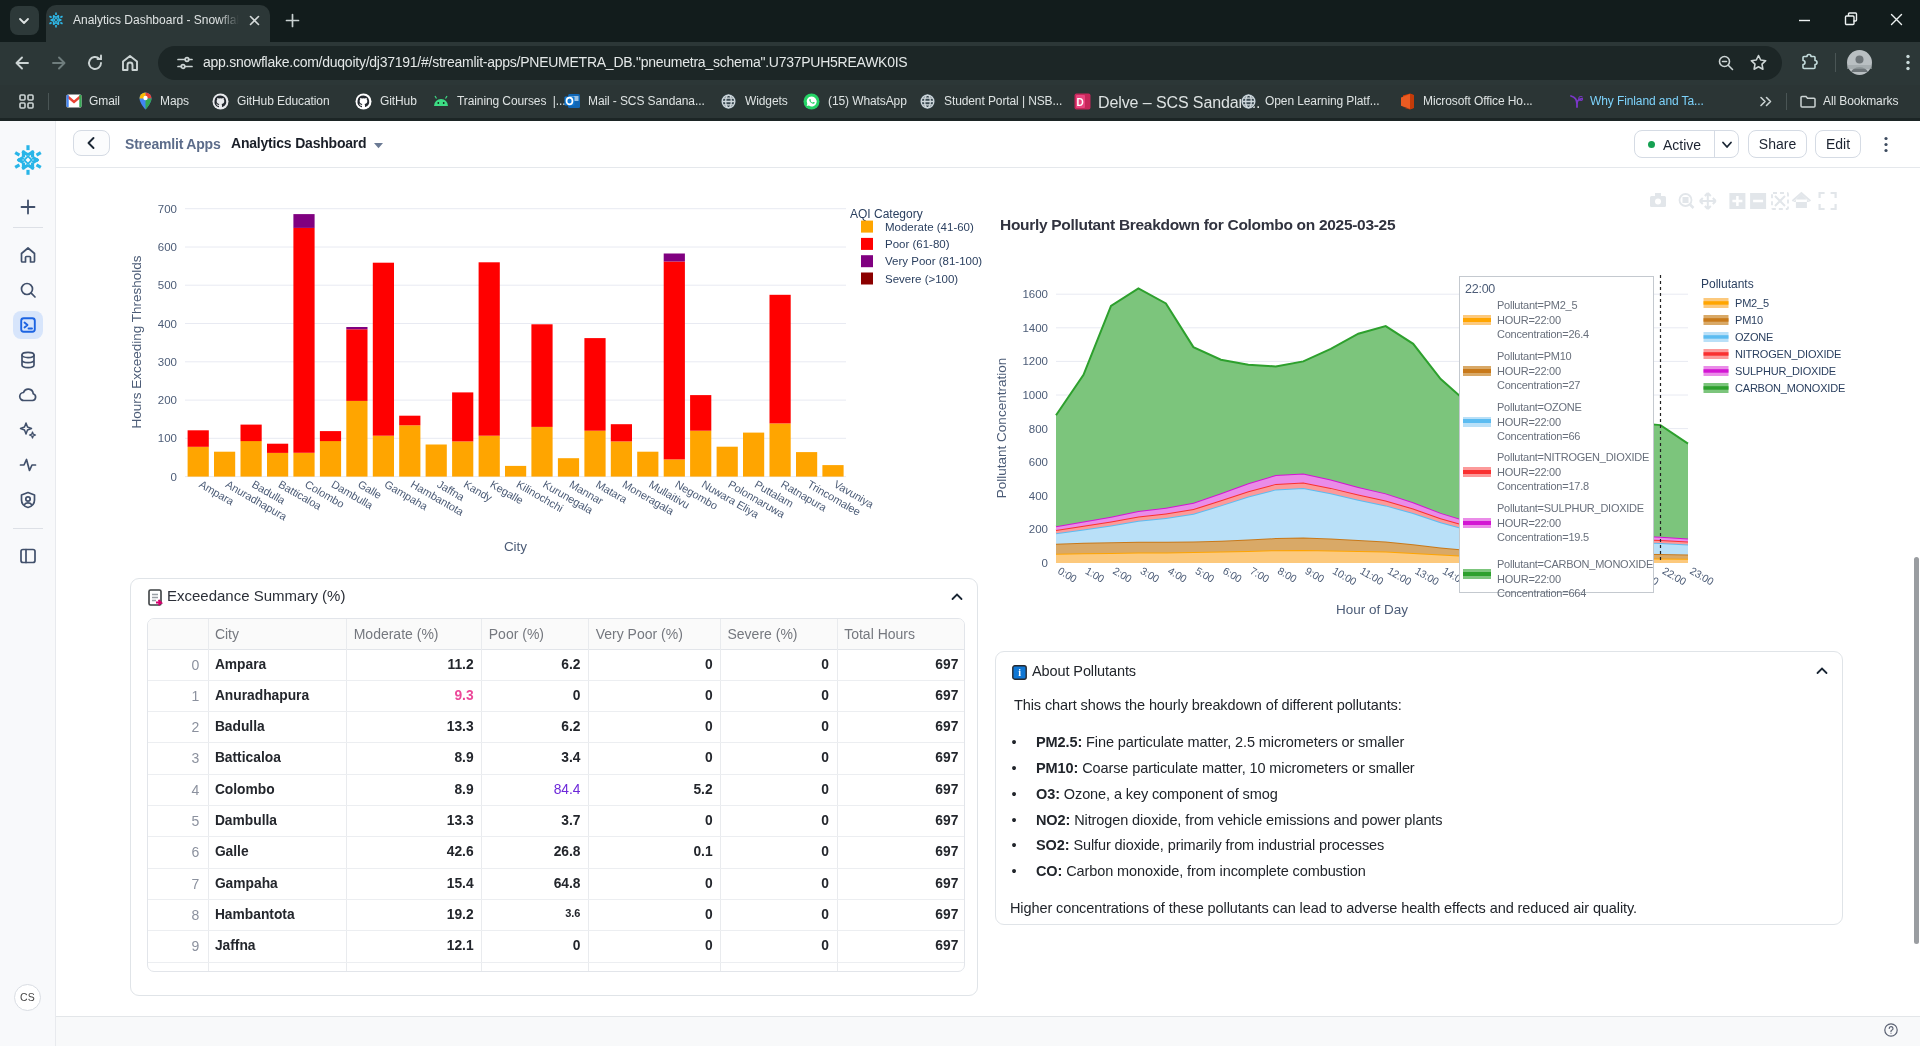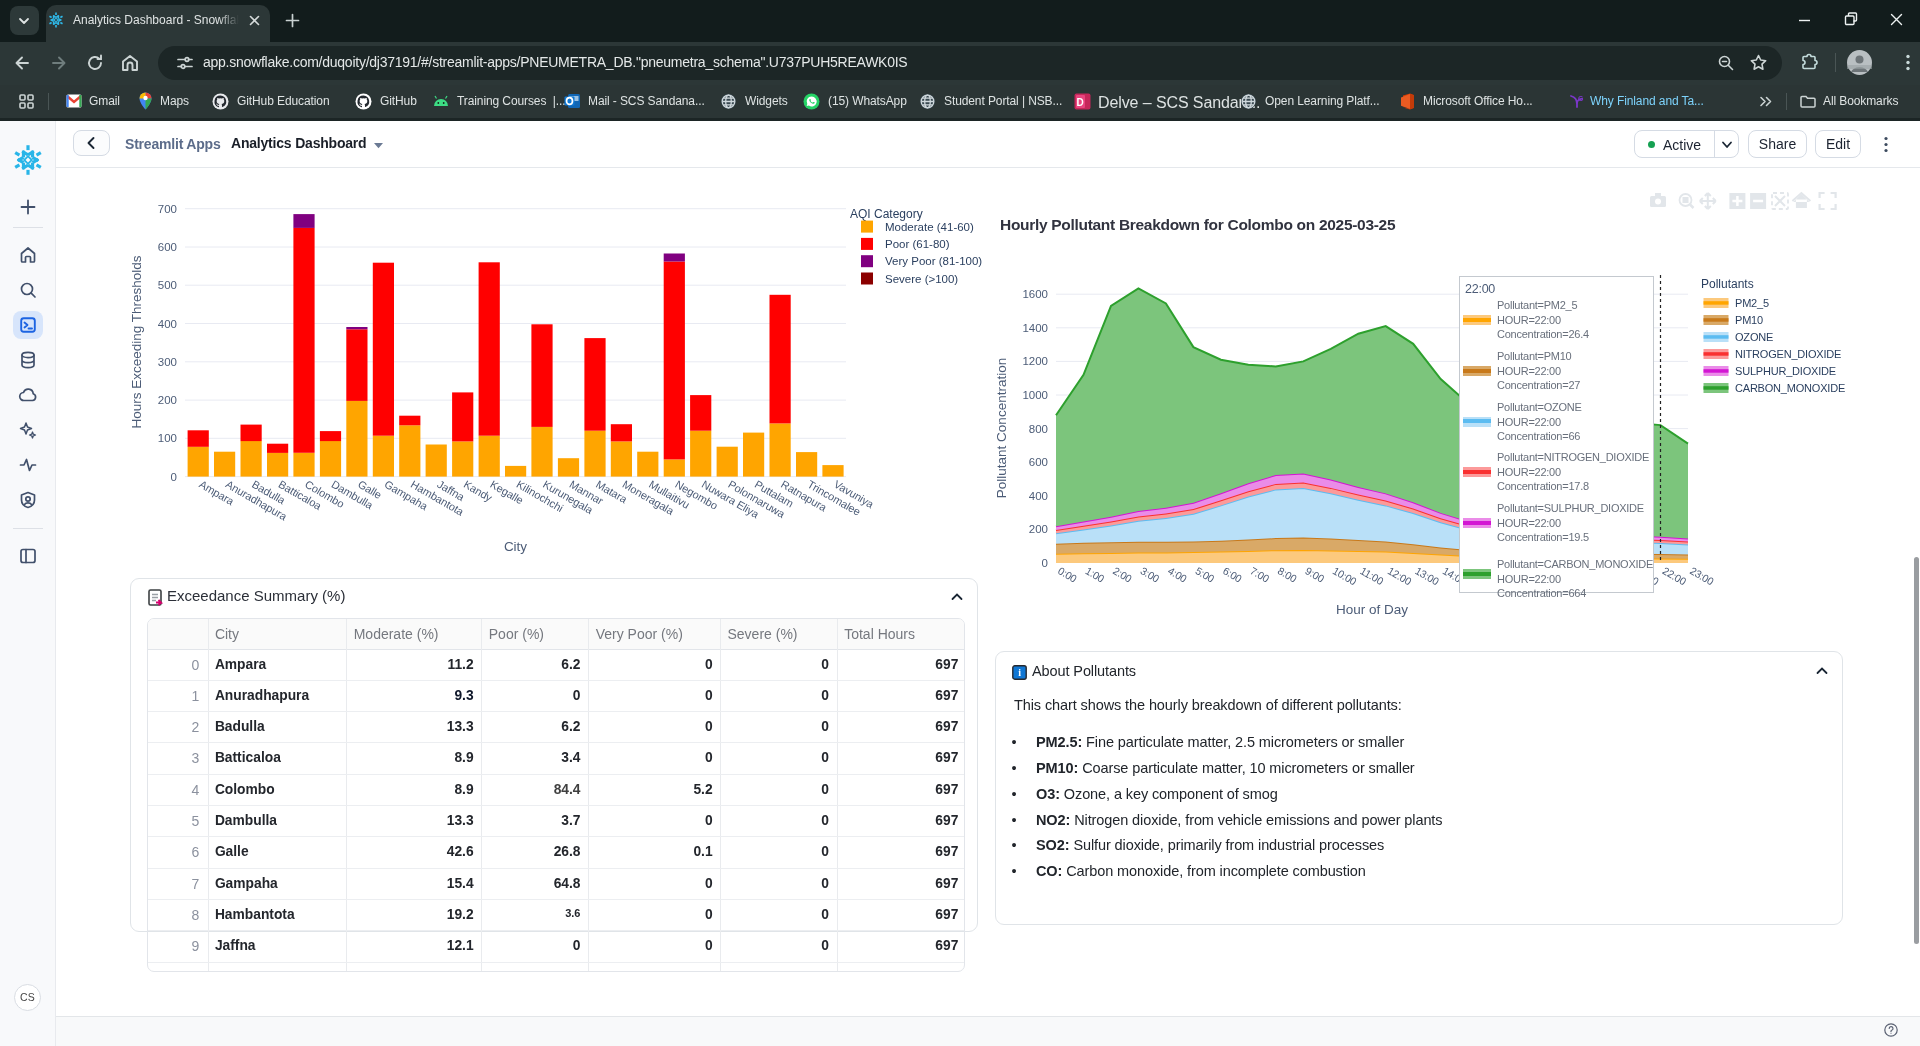--- a/index.html
+++ b/index.html
@@ -473,21 +473,21 @@
         <path d="M738.4000000000001,15 H748.4000000000001 M743.4000000000001,10 V20" stroke="#fff" stroke-width="2.5"></path>
         <rect x="756.0999999999999" y="7" width="16" height="16" fill="#e2e6ea" stroke="none"></rect>
         <path d="M759.0999999999999,15 H769.0999999999999" stroke="#fff" stroke-width="2.5"></path>
         <rect x="778" y="7" width="16" height="16" rx="1" stroke="#e2e6ea" stroke-dasharray="4,3"></rect>
         <path d="M781,10 L791,20 M791,10 L781,20" stroke="#e2e6ea" stroke-width="2"></path>
         <path d="M799.4000000000001,16 L807.4000000000001,8 L815.4000000000001,16 M801.9000000000001,13.5 V22 H812.9000000000001 V13.5" fill="#e2e6ea" stroke="none"></path>
         <path d="M798.4000000000001,15 L807.4000000000001,7 L816.4000000000001,15" stroke="#e2e6ea" stroke-width="2" fill="none"></path>
         <path d="M825.5999999999999,12 V7 H830.5999999999999 M836.5999999999999,7 H841.5999999999999 V12 M841.5999999999999,18 V23 H836.5999999999999 M830.5999999999999,23 H825.5999999999999 V18" stroke="#e2e6ea" stroke-width="2.2"></path>
       </g>
     </svg>
-    <div style="position:absolute;left:130px;top:578px;width:848px;height:354px;border:1px solid #e0e4e8;border-radius:9px;background:#fff;box-sizing:border-box">
+    <div style="position:absolute;left:130px;top:578px;width:848px;height:418px;border:1px solid #e0e4e8;border-radius:9px;background:#fff;box-sizing:border-box">
       <div style="position:absolute;left:17px;top:10px;width:16px;height:18px"><svg width="16" height="18" viewBox="0 0 16 18">
           <rect x="1" y="1" width="12" height="15" rx="1.5" fill="#fff" stroke="#3c4043" stroke-width="1.6"></rect>
           <path d="M4 5.5 h6 M4 8.5 h6 M4 11.5 h4" stroke="#9aa0a6" stroke-width="1.3"></path>
           <path d="M8 13.5 h5 l-2.5,-2.5 m2.5,2.5 l-2.5,2.5" stroke="#d6006e" stroke-width="1.8" fill="none"></path>
         </svg></div>
       <div style="position:absolute;left:36px;top:8px;font-size:15px;color:#2b2f38">Exceedance Summary (%)</div>
       <svg style="position:absolute;left:819px;top:11px" width="14" height="14" viewBox="0 0 14 14">
         <path d="M2.5 9 L7 4.5 L11.5 9" stroke="#1a2634" stroke-width="1.8" fill="none" stroke-linecap="round"></path>
       </svg>
       <div style="position:absolute;left:15.7px;top:38.5px;width:818px;height:354px;border:1px solid #e2e5ea;border-radius:7px;box-sizing:border-box;overflow:hidden">
@@ -508,21 +508,21 @@
         <div style="position:absolute;left:0px;top:38.0px;width:51.5px;text-align:right;font-size:14px;color:#8b919e">0</div>
         <div style="position:absolute;left:67.2px;top:38.0px;font-size:13.8px;font-weight:600;color:#23262c">Ampara</div>
         <div style="position:absolute;left:205.9px;top:38.0px;width:120px;text-align:right;font-size:13.8px;font-weight:600;color:#23262c">11.2</div>
         <div style="position:absolute;left:312.8px;top:38.0px;width:120px;text-align:right;font-size:13.8px;font-weight:600;color:#23262c">6.2</div>
         <div style="position:absolute;left:444.9px;top:38.0px;width:120px;text-align:right;font-size:13.8px;font-weight:600;color:#23262c">0</div>
         <div style="position:absolute;left:561.3px;top:38.0px;width:120px;text-align:right;font-size:13.8px;font-weight:600;color:#23262c">0</div>
         <div style="position:absolute;left:690.7px;top:38.0px;width:120px;text-align:right;font-size:13.8px;font-weight:600;color:#23262c">697</div>
         <div style="position:absolute;left:0;top:92.6px;width:100%;height:1px;background:#eceef1"></div>
         <div style="position:absolute;left:0px;top:69.3px;width:51.5px;text-align:right;font-size:14px;color:#8b919e">1</div>
         <div style="position:absolute;left:67.2px;top:69.3px;font-size:13.8px;font-weight:600;color:#23262c">Anuradhapura</div>
-        <div style="position:absolute;left:205.9px;top:69.3px;width:120px;text-align:right;font-size:13.8px;font-weight:600;color:#0f172a">9.3</div>
+        <div style="position:absolute;left:205.9px;top:69.3px;width:120px;text-align:right;font-size:13.8px;font-weight:600;color:#ec4899">9.3</div>
         <div style="position:absolute;left:312.8px;top:69.3px;width:120px;text-align:right;font-size:13.8px;font-weight:600;color:#23262c">0</div>
         <div style="position:absolute;left:444.9px;top:69.3px;width:120px;text-align:right;font-size:13.8px;font-weight:600;color:#23262c">0</div>
         <div style="position:absolute;left:561.3px;top:69.3px;width:120px;text-align:right;font-size:13.8px;font-weight:600;color:#23262c">0</div>
         <div style="position:absolute;left:690.7px;top:69.3px;width:120px;text-align:right;font-size:13.8px;font-weight:600;color:#23262c">697</div>
         <div style="position:absolute;left:0;top:123.9px;width:100%;height:1px;background:#eceef1"></div>
         <div style="position:absolute;left:0px;top:100.6px;width:51.5px;text-align:right;font-size:14px;color:#8b919e">2</div>
         <div style="position:absolute;left:67.2px;top:100.6px;font-size:13.8px;font-weight:600;color:#23262c">Badulla</div>
         <div style="position:absolute;left:205.9px;top:100.6px;width:120px;text-align:right;font-size:13.8px;font-weight:600;color:#23262c">13.3</div>
         <div style="position:absolute;left:312.8px;top:100.6px;width:120px;text-align:right;font-size:13.8px;font-weight:600;color:#23262c">6.2</div>
         <div style="position:absolute;left:444.9px;top:100.6px;width:120px;text-align:right;font-size:13.8px;font-weight:600;color:#23262c">0</div>
@@ -533,21 +533,21 @@
         <div style="position:absolute;left:67.2px;top:131.9px;font-size:13.8px;font-weight:600;color:#23262c">Batticaloa</div>
         <div style="position:absolute;left:205.9px;top:131.9px;width:120px;text-align:right;font-size:13.8px;font-weight:600;color:#23262c">8.9</div>
         <div style="position:absolute;left:312.8px;top:131.9px;width:120px;text-align:right;font-size:13.8px;font-weight:600;color:#23262c">3.4</div>
         <div style="position:absolute;left:444.9px;top:131.9px;width:120px;text-align:right;font-size:13.8px;font-weight:600;color:#23262c">0</div>
         <div style="position:absolute;left:561.3px;top:131.9px;width:120px;text-align:right;font-size:13.8px;font-weight:600;color:#23262c">0</div>
         <div style="position:absolute;left:690.7px;top:131.9px;width:120px;text-align:right;font-size:13.8px;font-weight:600;color:#23262c">697</div>
         <div style="position:absolute;left:0;top:186.5px;width:100%;height:1px;background:#eceef1"></div>
         <div style="position:absolute;left:0px;top:163.2px;width:51.5px;text-align:right;font-size:14px;color:#8b919e">4</div>
         <div style="position:absolute;left:67.2px;top:163.2px;font-size:13.8px;font-weight:600;color:#23262c">Colombo</div>
         <div style="position:absolute;left:205.9px;top:163.2px;width:120px;text-align:right;font-size:13.8px;font-weight:600;color:#23262c">8.9</div>
-        <div style="position:absolute;left:312.8px;top:163.2px;width:120px;text-align:right;font-size:13.8px;font-weight:700;color:#404040">84.4</div>
+        <div style="position:absolute;left:312.8px;top:163.2px;width:120px;text-align:right;font-size:13.8px;font-weight:400;color:#6d28d9">84.4</div>
         <div style="position:absolute;left:444.9px;top:163.2px;width:120px;text-align:right;font-size:13.8px;font-weight:600;color:#23262c">5.2</div>
         <div style="position:absolute;left:561.3px;top:163.2px;width:120px;text-align:right;font-size:13.8px;font-weight:600;color:#23262c">0</div>
         <div style="position:absolute;left:690.7px;top:163.2px;width:120px;text-align:right;font-size:13.8px;font-weight:600;color:#23262c">697</div>
         <div style="position:absolute;left:0;top:217.8px;width:100%;height:1px;background:#eceef1"></div>
         <div style="position:absolute;left:0px;top:194.5px;width:51.5px;text-align:right;font-size:14px;color:#8b919e">5</div>
         <div style="position:absolute;left:67.2px;top:194.5px;font-size:13.8px;font-weight:600;color:#23262c">Dambulla</div>
         <div style="position:absolute;left:205.9px;top:194.5px;width:120px;text-align:right;font-size:13.8px;font-weight:600;color:#23262c">13.3</div>
         <div style="position:absolute;left:312.8px;top:194.5px;width:120px;text-align:right;font-size:13.8px;font-weight:600;color:#23262c">3.7</div>
         <div style="position:absolute;left:444.9px;top:194.5px;width:120px;text-align:right;font-size:13.8px;font-weight:600;color:#23262c">0</div>
         <div style="position:absolute;left:561.3px;top:194.5px;width:120px;text-align:right;font-size:13.8px;font-weight:600;color:#23262c">0</div>
@@ -601,20 +601,21 @@
       <div style="position:absolute;left:14px;top:108px;width:8px;text-align:center">•</div>
       <div style="position:absolute;left:40px;top:108px"><b>PM10:</b> Coarse particulate matter, 10 micrometers or smaller</div>
       <div style="position:absolute;left:14px;top:134px;width:8px;text-align:center">•</div>
       <div style="position:absolute;left:40px;top:134px"><b>O3:</b> Ozone, a key component of smog</div>
       <div style="position:absolute;left:14px;top:160px;width:8px;text-align:center">•</div>
       <div style="position:absolute;left:40px;top:160px"><b>NO2:</b> Nitrogen dioxide, from vehicle emissions and power plants</div>
       <div style="position:absolute;left:14px;top:185px;width:8px;text-align:center">•</div>
       <div style="position:absolute;left:40px;top:185px"><b>SO2:</b> Sulfur dioxide, primarily from industrial processes</div>
       <div style="position:absolute;left:14px;top:211px;width:8px;text-align:center">•</div>
       <div style="position:absolute;left:40px;top:211px"><b>CO:</b> Carbon monoxide, from incomplete combustion</div>
+      <div style="position:absolute;left:14px;top:248px">Higher concentrations of these pollutants can lead to adverse health effects and reduced air quality.</div>
     </div>
     <div style="position:absolute;left:1459px;top:276px;width:195px;height:317px;background:#fff;border:1px solid #c4c9cf;z-index:30;font-size:11px;letter-spacing:-0.25px;color:#69707c;box-sizing:border-box">
       <div style="position:absolute;left:5px;top:5px;font-size:12.5px;color:#4c5c77">22:00</div>
       <div style="position:absolute;left:37px;top:21px;line-height:14.6px;white-space:nowrap">Pollutant=PM2_5<br>HOUR=22:00<br>Concentration=26.4</div>
       <div style="position:absolute;left:3px;top:38px;width:28px;height:10px;background:#FCC97D"></div>
       <div style="position:absolute;left:3px;top:41px;width:28px;height:4px;background:#FFA500"></div>
       <div style="position:absolute;left:37px;top:72px;line-height:14.6px;white-space:nowrap">Pollutant=PM10<br>HOUR=22:00<br>Concentration=27</div>
       <div style="position:absolute;left:3px;top:89px;width:28px;height:10px;background:#D9A967"></div>
       <div style="position:absolute;left:3px;top:92px;width:28px;height:4px;background:#C8791A"></div>
       <div style="position:absolute;left:37px;top:123px;line-height:14.6px;white-space:nowrap">Pollutant=OZONE<br>HOUR=22:00<br>Concentration=66</div>

